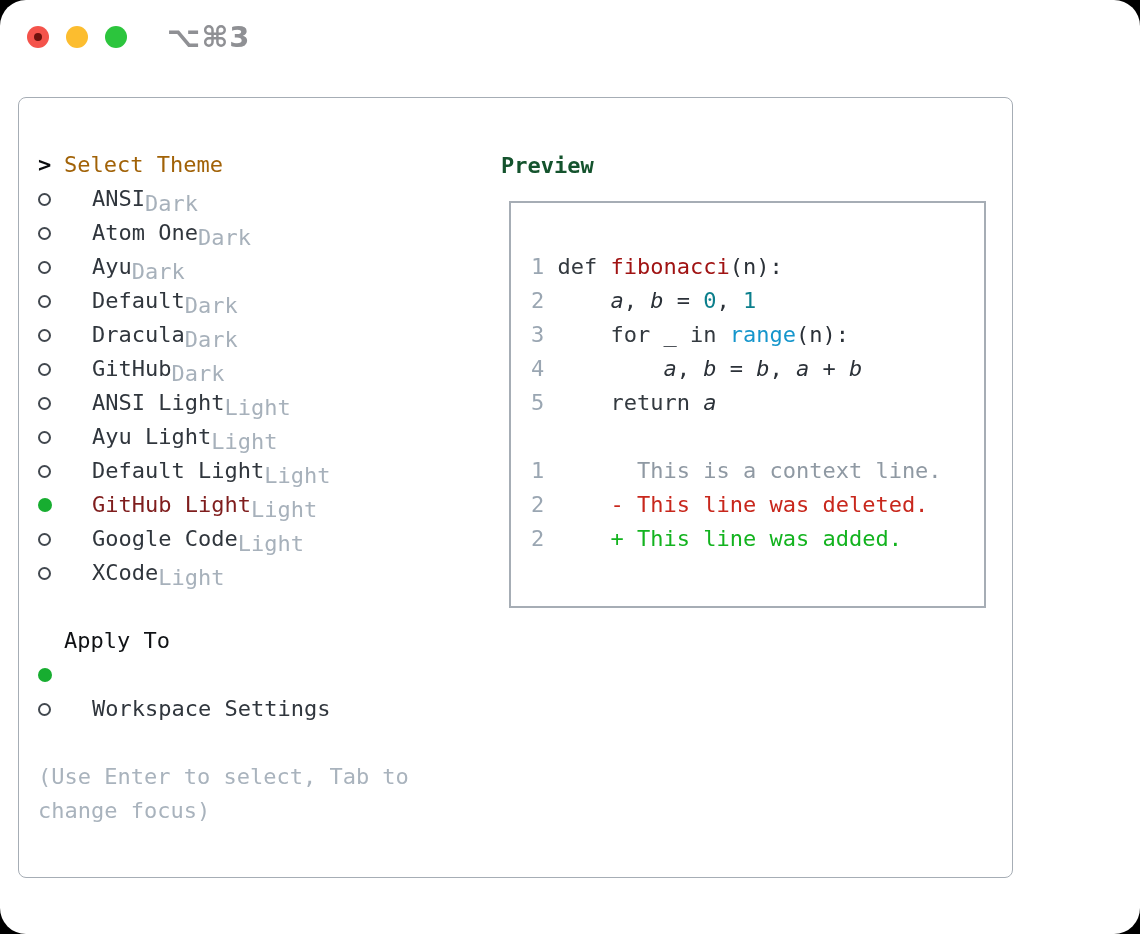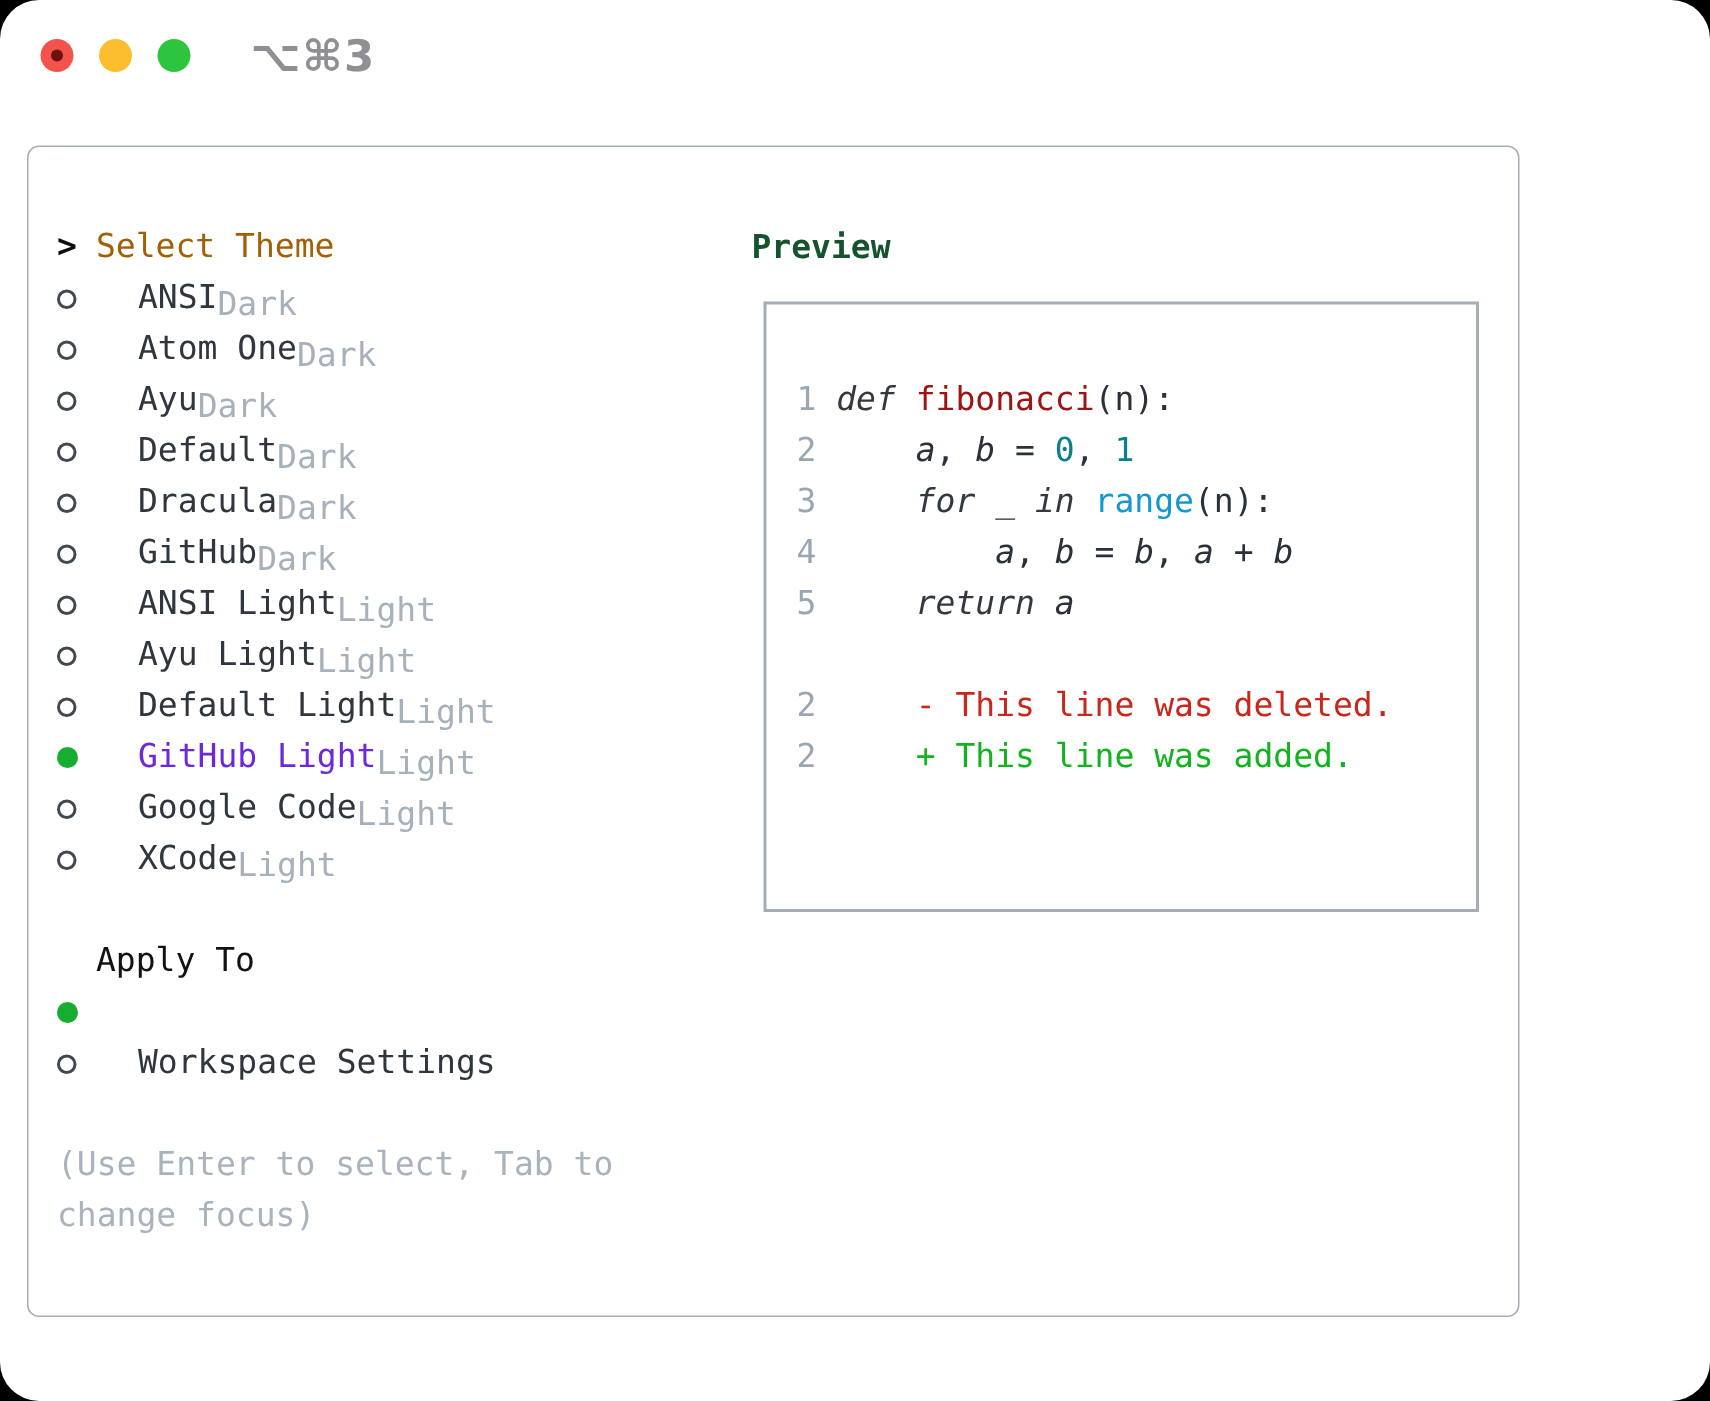--- a/index.html
+++ b/index.html
@@ -40,40 +40,40 @@
   .left-col { position: absolute; left: 19px; top: 50px; }
   .row { height: 34px; display: flex; align-items: center;
          white-space: pre; font-size: 22px; line-height: 34px; }
   .marker { width: 26px; flex: 0 0 26px; display: flex; align-items: center; }
   .cursor { color: #0b0d0f; font-weight: bold; }
   .hdr-text { color: #a16207; font-weight: normal; }
   .radio { width: 13px; height: 13px; border-radius: 50%;
            border: 2px solid #42484f; }
   .radio.sel { border: none; width: 14px; height: 14px; background: #17ad30; }
   .item-name { color: #30363d; margin-left: 28px; }
-  .item-name.sel { color: #6d28d9; }
+  .item-name.sel { color: #7f1d1d; }
   .item-tag { color: #a7b1bb; margin-top: 10px; }
   .apply-title { color: #101215; }
   .spacer { height: 34px; }
   .hint { font-size: 22px; line-height: 34px; color: #a9b3bd; white-space: pre; }
 
   
   .preview-title {
     position: absolute; left: 482px; top: 51px; height: 34px;
     font-size: 22px; line-height: 34px; font-weight: bold; color: #14532d;
   }
   .preview-box {
     position: absolute; left: 490px; top: 103px; width: 477px; height: 407px;
     border: 2px solid #a6adb5; background: #fff;
   }
   .codearea { position: absolute; left: 20px; top: 47px; }
   .cl { height: 34px; font-size: 22px; line-height: 34px; white-space: pre; }
   .ln   { color: #9aa6b2; }
   .pl   { color: #2b3138; }
-  .kw   { color: #33393f; font-style: italic; }
+  .kw   { color: #33393f; }
   .fn   { color: #a01313; }
   .numlit { color: #0c7f8c; }
   .bi   { color: #1596cc; }
   .vr   { color: #2b3138; font-style: italic; }
   .diff-context { color: #8f99a3; }
   .diff-deleted { color: #c8271c; }
   .diff-added   { color: #13b31f; }
 </style>
 </head>
 <body>
@@ -133,19 +133,20 @@
     <div class="preview-title">Preview</div>
 
     <div class="preview-box">
       <div class="codearea" id="codearea">
           <div class="cl"><span class="ln">1</span> <span class="kw">def </span><span class="fn">fibonacci</span><span class="pl">(n):</span></div>
           <div class="cl"><span class="ln">2</span> <span class="pl">    </span><span class="vr">a</span><span class="pl">, </span><span class="vr">b</span><span class="pl"> = </span><span class="numlit">0</span><span class="pl">, </span><span class="numlit">1</span></div>
           <div class="cl"><span class="ln">3</span> <span class="pl">    </span><span class="kw">for</span><span class="pl"> _ </span><span class="kw">in</span><span class="pl"> </span><span class="bi">range</span><span class="pl">(n):</span></div>
           <div class="cl"><span class="ln">4</span> <span class="pl">        </span><span class="vr">a</span><span class="pl">, </span><span class="vr">b</span><span class="pl"> = </span><span class="vr">b</span><span class="pl">, </span><span class="vr">a</span><span class="pl"> + </span><span class="vr">b</span></div>
           <div class="cl"><span class="ln">5</span> <span class="pl">    </span><span class="kw">return</span><span class="pl"> </span><span class="vr">a</span></div>
           <div class="cl"></div>
+          <div class="cl"><span class="ln">1</span>     <span class="diff-context">  This is a context line.</span></div>
           <div class="cl"><span class="ln">2</span>     <span class="diff-deleted">- This line was deleted.</span></div>
           <div class="cl"><span class="ln">2</span>     <span class="diff-added">+ This line was added.</span></div>
         </div>
     </div>
 
   </div>
 </div>
 
 </body></html>

